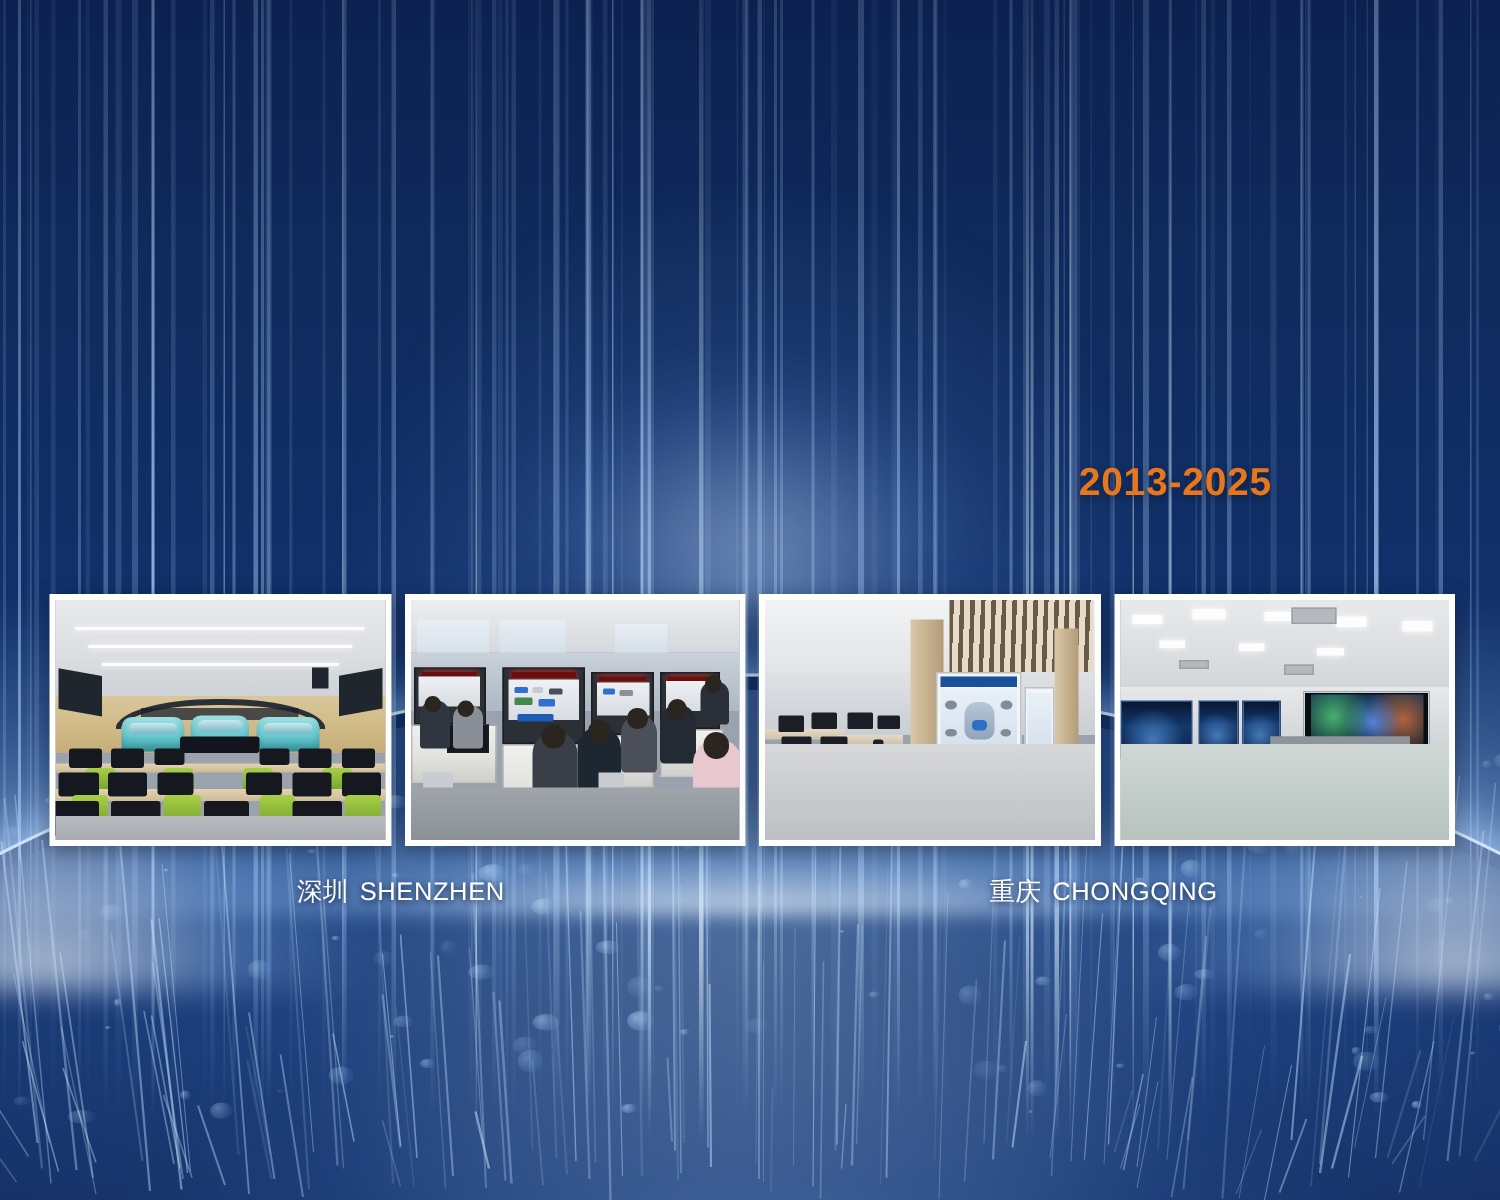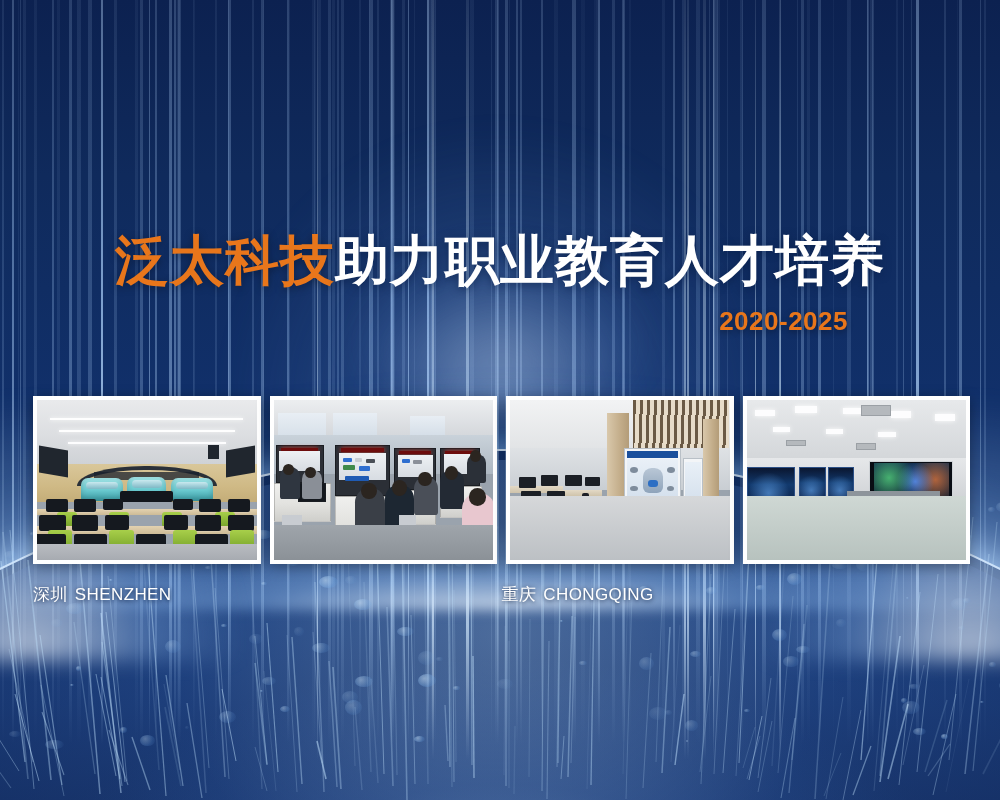--- a/index.html
+++ b/index.html
@@ -69,21 +69,21 @@
   
   .strip { position:absolute; left:33px; top:396px; width:937px; height:168px;
            display:flex; gap:9px; }
   .card { position:relative; flex:1 1 0; background:#fff; padding:4px;
           box-shadow:0 3px 12px rgba(0,0,0,.35); }
   .photo { position:relative; width:100%; height:100%; overflow:hidden; background:#9aa3ad; }
 
   
   .captions { position:absolute; left:33px; top:583px; width:937px; height:26px;
               display:flex; }
-  .cap { flex:1 1 0; color:#fff; font-size:17px; letter-spacing:.4px;
+  .cap { flex:1 1 0; text-align:center; color:#fff; font-size:17px; letter-spacing:.4px;
          text-shadow:0 1px 4px rgba(4,18,48,.85); white-space:nowrap; }
   .cap .cn { margin-right:7px; }
 
   
   .p1-ceil { position:absolute; left:0; top:0; width:100%; height:40%;
              background:linear-gradient(180deg,#e9eaec 0%, #dcdee1 55%, #cfd2d6 100%); }
   .p1-tube { position:absolute; height:2px; background:rgba(255,255,255,.95); box-shadow:0 0 4px rgba(255,255,255,.9); }
   .p1-wall { position:absolute; left:0; top:40%; width:100%; height:24%;
              background:linear-gradient(180deg,#d9c79a 0%, #cfb985 60%, #c4ad78 100%); }
   .p1-arch { position:absolute; left:18%; top:41%; width:64%; height:13%;
@@ -1371,24 +1371,21 @@
       <div class="dot" style="left:70px;bottom:114px;width:4px;height:2px;opacity:0.48"></div>
       <div class="dot" style="left:859px;bottom:284px;width:5px;height:4px;opacity:0.18"></div>
       <div class="dot" style="left:170px;bottom:239px;width:4px;height:3px;opacity:0.28"></div>
       <div class="dot" style="left:418px;bottom:113px;width:18px;height:13px;opacity:0.55"></div>
       <div class="dot" style="left:247px;bottom:252px;width:9px;height:7px;opacity:0.13"></div>
       <div class="dot" style="left:958px;bottom:170px;width:7px;height:4px;opacity:0.14"></div>
       <div class="dot" style="left:560px;bottom:178px;width:3px;height:2px;opacity:0.56"></div>
       <div class="dot" style="left:140px;bottom:54px;width:15px;height:11px;opacity:0.36"></div>
     </div>
 
-  <div class="headline">
-    <span class="hl-brand">泛太科技</span><span class="hl-rest">助力职业教育人才培养</span>
-  </div>
-  <div class="years">2020-2025</div>
+  <div class="years">2013-2025</div>
 
   <div class="strip">
 
     <div class="card">
       <div class="photo">
         <div class="p1-ceil"></div>
         <div class="p1-tube" style="left:6%;top:11%;width:88%"></div>
         <div class="p1-tube" style="left:10%;top:19%;width:80%"></div>
         <div class="p1-tube" style="left:14%;top:26%;width:72%"></div>
         <div class="p1-wall"></div>

